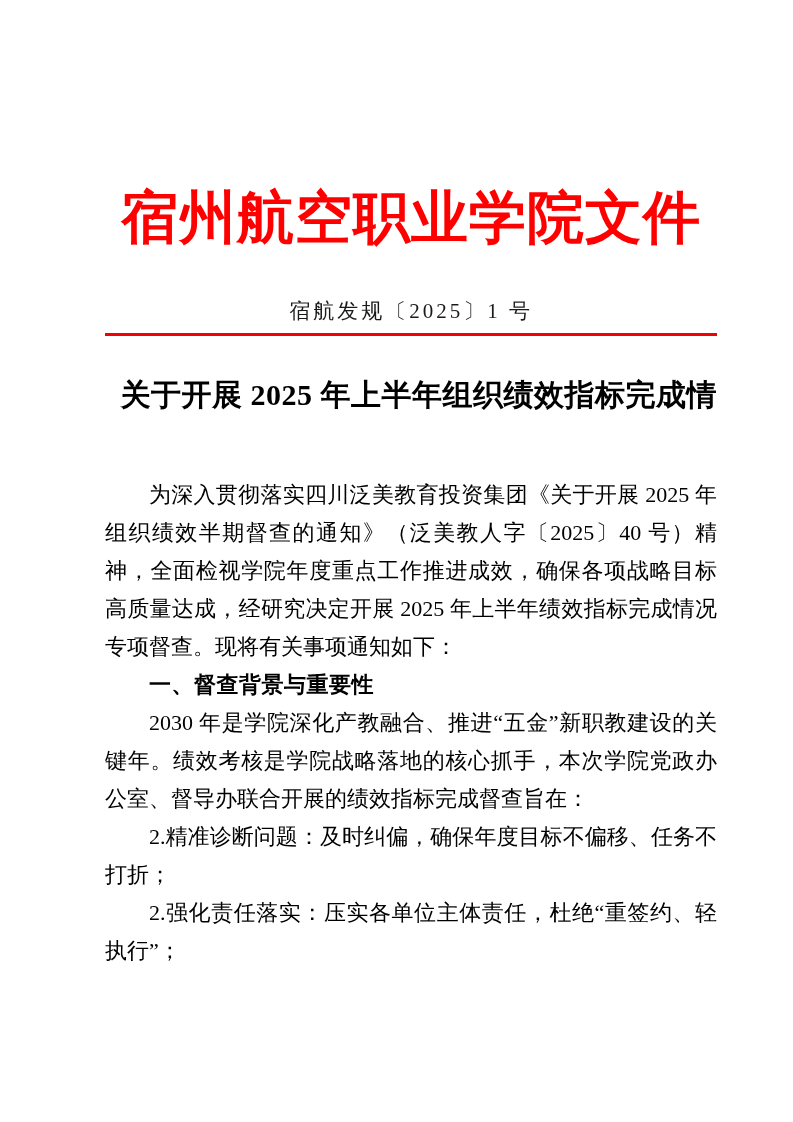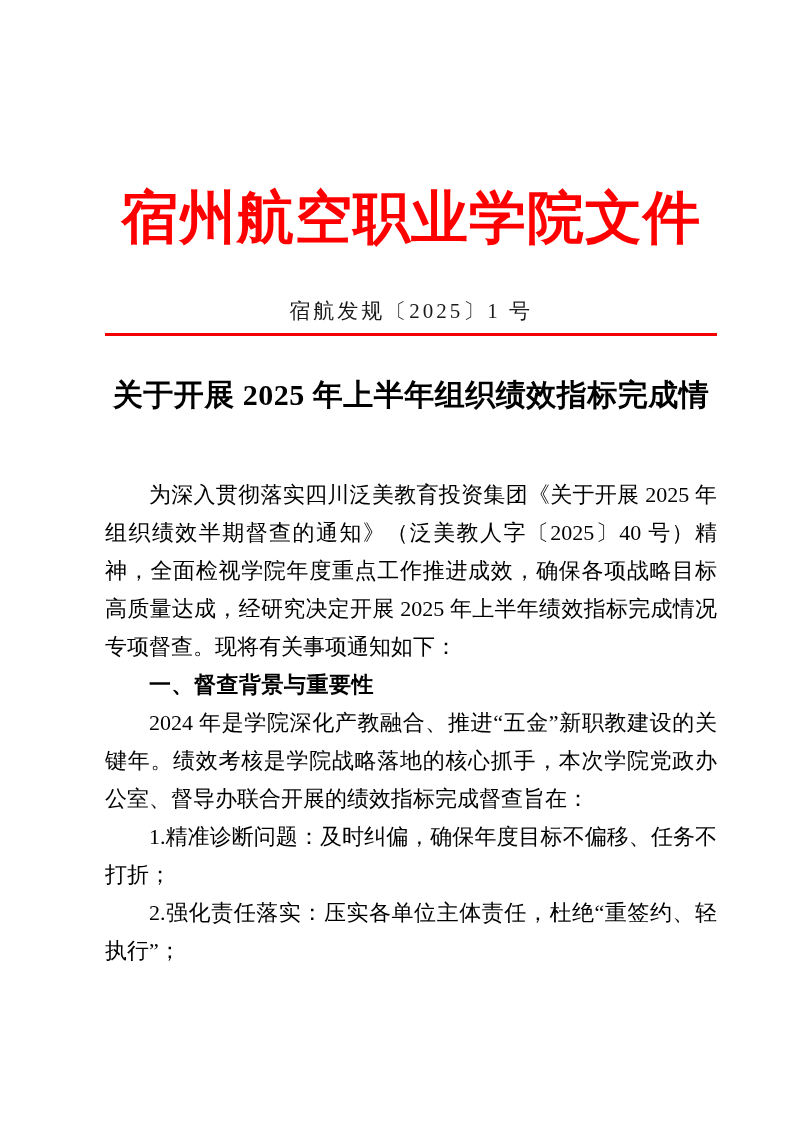--- a/index.html
+++ b/index.html
@@ -54,21 +54,21 @@
     left: 0;
     width: 100%;
     height: 3px;
     background: #f30000;
   }
   .doc-title {
     position: absolute;
     top: 342px;
     left: 0;
     width: 100%;
-    text-align: center;
+    text-align: right;
     font-size: 30px;
     font-weight: 700;
     line-height: 42px;
     letter-spacing: 0.5px;
   }
   .doc-body {
     position: absolute;
     top: 444px;
     left: 0;
     width: 100%;
@@ -108,21 +108,21 @@
     <div class="doc-title">
       <div>关于开展 2025 年上半年组织绩效指标完成情</div>
     </div>
 
     <div class="doc-body">
 
       <p class="indent">为深入贯彻落实四川泛美教育投资集团《关于开展 2025 年组织绩效半期督查的通知》（泛美教人字〔2025〕40 号）精神，全面检视学院年度重点工作推进成效，确保各项战略目标高质量达成，经研究决定开展 2025 年上半年绩效指标完成情况专项督查。现将有关事项通知如下：</p>
 
       <p class="section-heading">一、督查背景与重要性</p>
 
-      <p class="indent">2024 年是学院深化产教融合、推进“五金”新职教建设的关键年。绩效考核是学院战略落地的核心抓手，本次学院党政办公室、督导办联合开展的绩效指标完成督查旨在：</p>
+      <p class="indent">2030 年是学院深化产教融合、推进“五金”新职教建设的关键年。绩效考核是学院战略落地的核心抓手，本次学院党政办公室、督导办联合开展的绩效指标完成督查旨在：</p>
 
-      <p class="indent">1.精准诊断问题：及时纠偏，确保年度目标不偏移、任务不打折；</p>
+      <p class="indent">2.精准诊断问题：及时纠偏，确保年度目标不偏移、任务不打折；</p>
 
       <p class="indent">2.强化责任落实：压实各单位主体责任，杜绝“重签约、轻执行”；</p>
     </div>
 
   </div>
 </div>
 
 </body></html>

